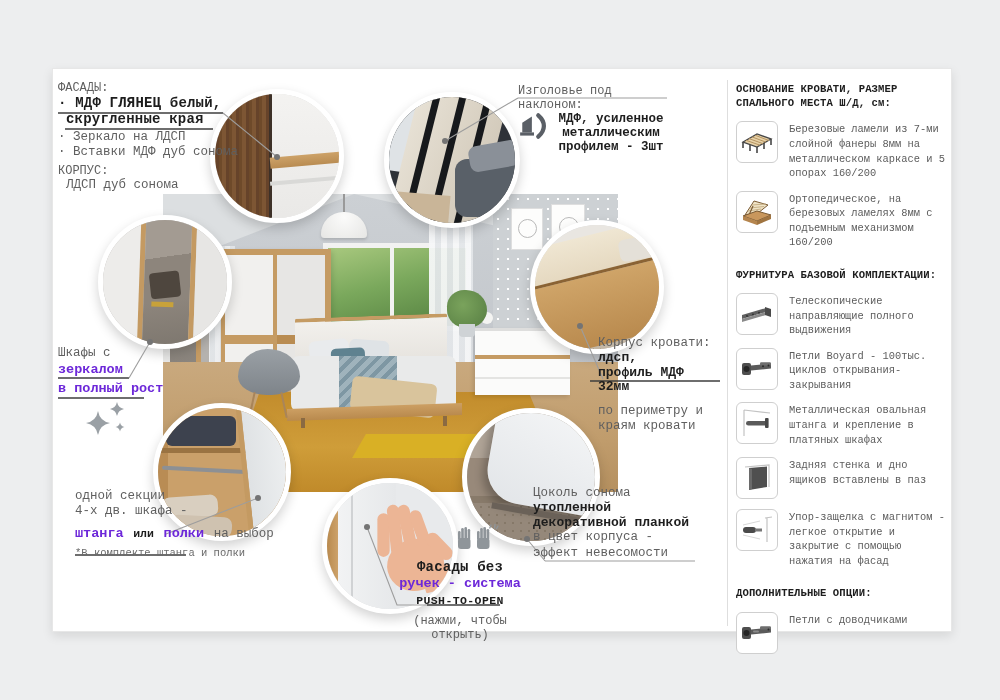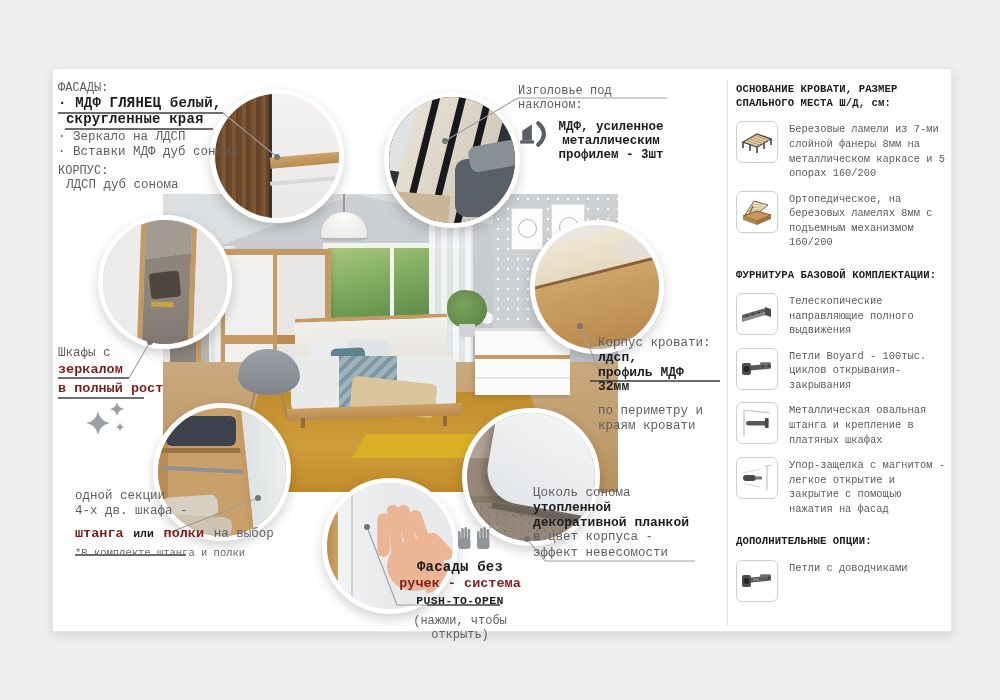--- a/index.html
+++ b/index.html
@@ -5,21 +5,21 @@
   body{margin:0;background:#e4e5e6}
   #stage{position:relative;width:1000px;height:700px;background:#edeeef;
          font-family:Liberation Mono, monospace;overflow:hidden}
   .abs{position:absolute}
   .card{position:absolute;left:52px;top:68px;width:898px;height:562px;background:#fff;
         border:1px solid #e7e7e7;box-shadow:0 4px 10px rgba(0,0,0,.10)}
   
   .r12 {font-size:12px;color:#5f5f5f;line-height:14px}
   .r125{font-size:12.5px;color:#5f5f5f;line-height:15.3px}
   .b14 {font-size:14px;font-weight:bold;color:#1d1d1d;line-height:16px;letter-spacing:.2px}
-  .b135{font-size:13.5px;font-weight:bold;color:#7f1d1d;line-height:17px}
+  .b135{font-size:13.5px;font-weight:bold;color:#6d28d9;line-height:17px}
   .b13 {font-size:13px;font-weight:bold;color:#1d1d1d;line-height:14.5px}
   .b125{font-size:12.5px;font-weight:bold;color:#1d1d1d;line-height:14.2px}
   .small{font-size:10.5px;color:#6a6a6a}
   .right{text-align:left}.center{text-align:center}
   .ind{padding-left:8px}
   
   .sidebar{position:absolute;left:736px;top:82px;width:212px;z-index:3}
   .sb-title{font-size:10.6px;font-weight:bold;line-height:1.34;color:#1d1d1d;width:210px;margin:0 0 11px;letter-spacing:.1px}
   .sb-sect{margin-top:18px}
   .sb-row{display:flex;gap:11px;margin-bottom:10px;align-items:flex-start}
@@ -213,21 +213,21 @@
     <div class="b14">· МДФ ГЛЯНЕЦ белый,</div>
     <div class="b14 ind">скругленные края</div>
     <div class="r125" style="margin-top:3px">· Зеркало на ЛДСП</div>
     <div class="r125">· Вставки МДФ дуб сонома</div>
     <div class="r12" style="margin-top:3px">КОРПУС:</div>
     <div class="r125 ind">ЛДСП дуб сонома</div>
   </div>
 
   <div class="note" style="left:518px;top:84px;width:150px">
     <div class="r12 right">Изголовье под наклоном:</div>
-    <div style="display:flex;gap:8px;margin-top:8px;align-items:flex-start">
+    <div style="display:flex;gap:8px;align-items:flex-start">
       <svg width="32" height="28" viewBox="0 0 30 26">
         <polygon points="4,19 4,10 13,4 13,19" fill="#5a5f66"></polygon>
         <rect x="2" y="19" width="13" height="3" fill="#5a5f66"></rect>
         <path d="M19,3 C26,9 26,17 19,23" stroke="#5a5f66" stroke-width="4" fill="none" stroke-linecap="round"></path>
       </svg>
       <div class="center" style="width:106px">
         <div class="b125">МДФ, усиленное</div>
         <div class="b125">металлическим</div>
         <div class="b125">профилем - 3шт</div>
       </div>
@@ -358,20 +358,30 @@
           <path d="M4,2 L4,28 M4,2 L30,5" stroke="#c3c3c3" stroke-width="1.2" fill="none"></path>
           <rect x="6" y="13" width="22" height="4.6" rx="2.3" fill="#5a5a5a"></rect>
           <rect x="25" y="10" width="3.6" height="10" rx="1" fill="#474747"></rect>
         </svg>
       </span>
       <span class="sb-txt">Металлическая овальная штанга и крепление  в платяных шкафах</span>
     </div>
     <div class="sb-row">
       <span class="sb-ico">
         <svg width="34" height="30" viewBox="0 0 34 30">
+          <path d="M5,4 L29,2 L29,24" stroke="#c3c3c3" stroke-width="1.2" fill="none"></path>
+          <polygon points="9,5 27,3.5 27,24 9,27" fill="#4f4f4f"></polygon>
+          <polygon points="9,5 12,6 12,26 9,27" fill="#6a6a6a"></polygon>
+        </svg>
+      </span>
+      <span class="sb-txt">Задняя стенка и дно ящиков вставлены в паз</span>
+    </div>
+    <div class="sb-row">
+      <span class="sb-ico">
+        <svg width="34" height="30" viewBox="0 0 34 30">
           <path d="M27,3 L27,27 M25,3 L32,2" stroke="#c3c3c3" stroke-width="1.2" fill="none"></path>
           <path d="M3,10 L20,6 M3,20 L20,24" stroke="#d8d8d8" stroke-width="1"></path>
           <rect x="3" y="12" width="13" height="6" rx="3" fill="#4a4a4a"></rect>
           <rect x="15" y="13.5" width="7" height="3" fill="#777777"></rect>
         </svg>
       </span>
       <span class="sb-txt">Упор-защелка с магнитом - легкое  открытие и закрытие с помощью нажатия на фасад</span>
     </div>
 
     <div class="sb-title sb-sect">ДОПОЛНИТЕЛЬНЫЕ ОПЦИИ:</div>

